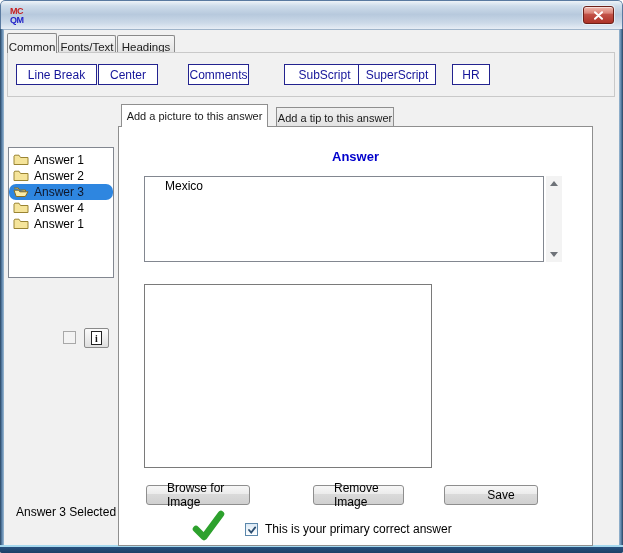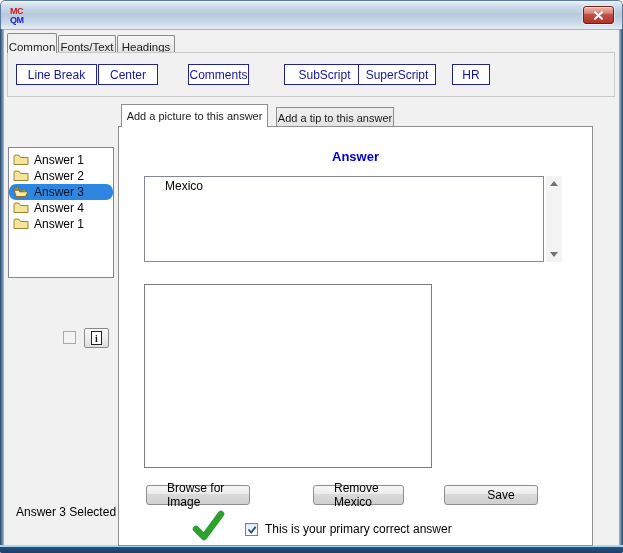--- a/index.html
+++ b/index.html
@@ -205,21 +205,21 @@
         <div class="tri-up"></div>
       </div>
     <div class="sb-btn sb-dn">
         <div class="tri-dn"></div>
       </div>
   </div>
 
   <div class="imgbox"></div>
 
   <div class="wbtn" id="btn-browse">Browse for Image</div>
-  <div class="wbtn" id="btn-remove">Remove Mexico</div>
+  <div class="wbtn" id="btn-remove">Remove Image</div>
   <div class="wbtn" id="btn-save">Save</div>
 
   <svg class="bigcheck" viewBox="0 0 36 38">
     <path d="M6 21 L14 29 L31 6" fill="none" stroke="#2da12d" stroke-width="6.5" stroke-linecap="round" stroke-linejoin="round"></path>
   </svg>
 
   <div class="cb-primary">
     <svg width="10" height="10" viewBox="0 0 10 10">
       <path d="M2 5 L4.2 7.6 L8.2 2.4" stroke="#2d4f71" stroke-width="1.8" fill="none" stroke-linecap="round"></path>
     </svg>

